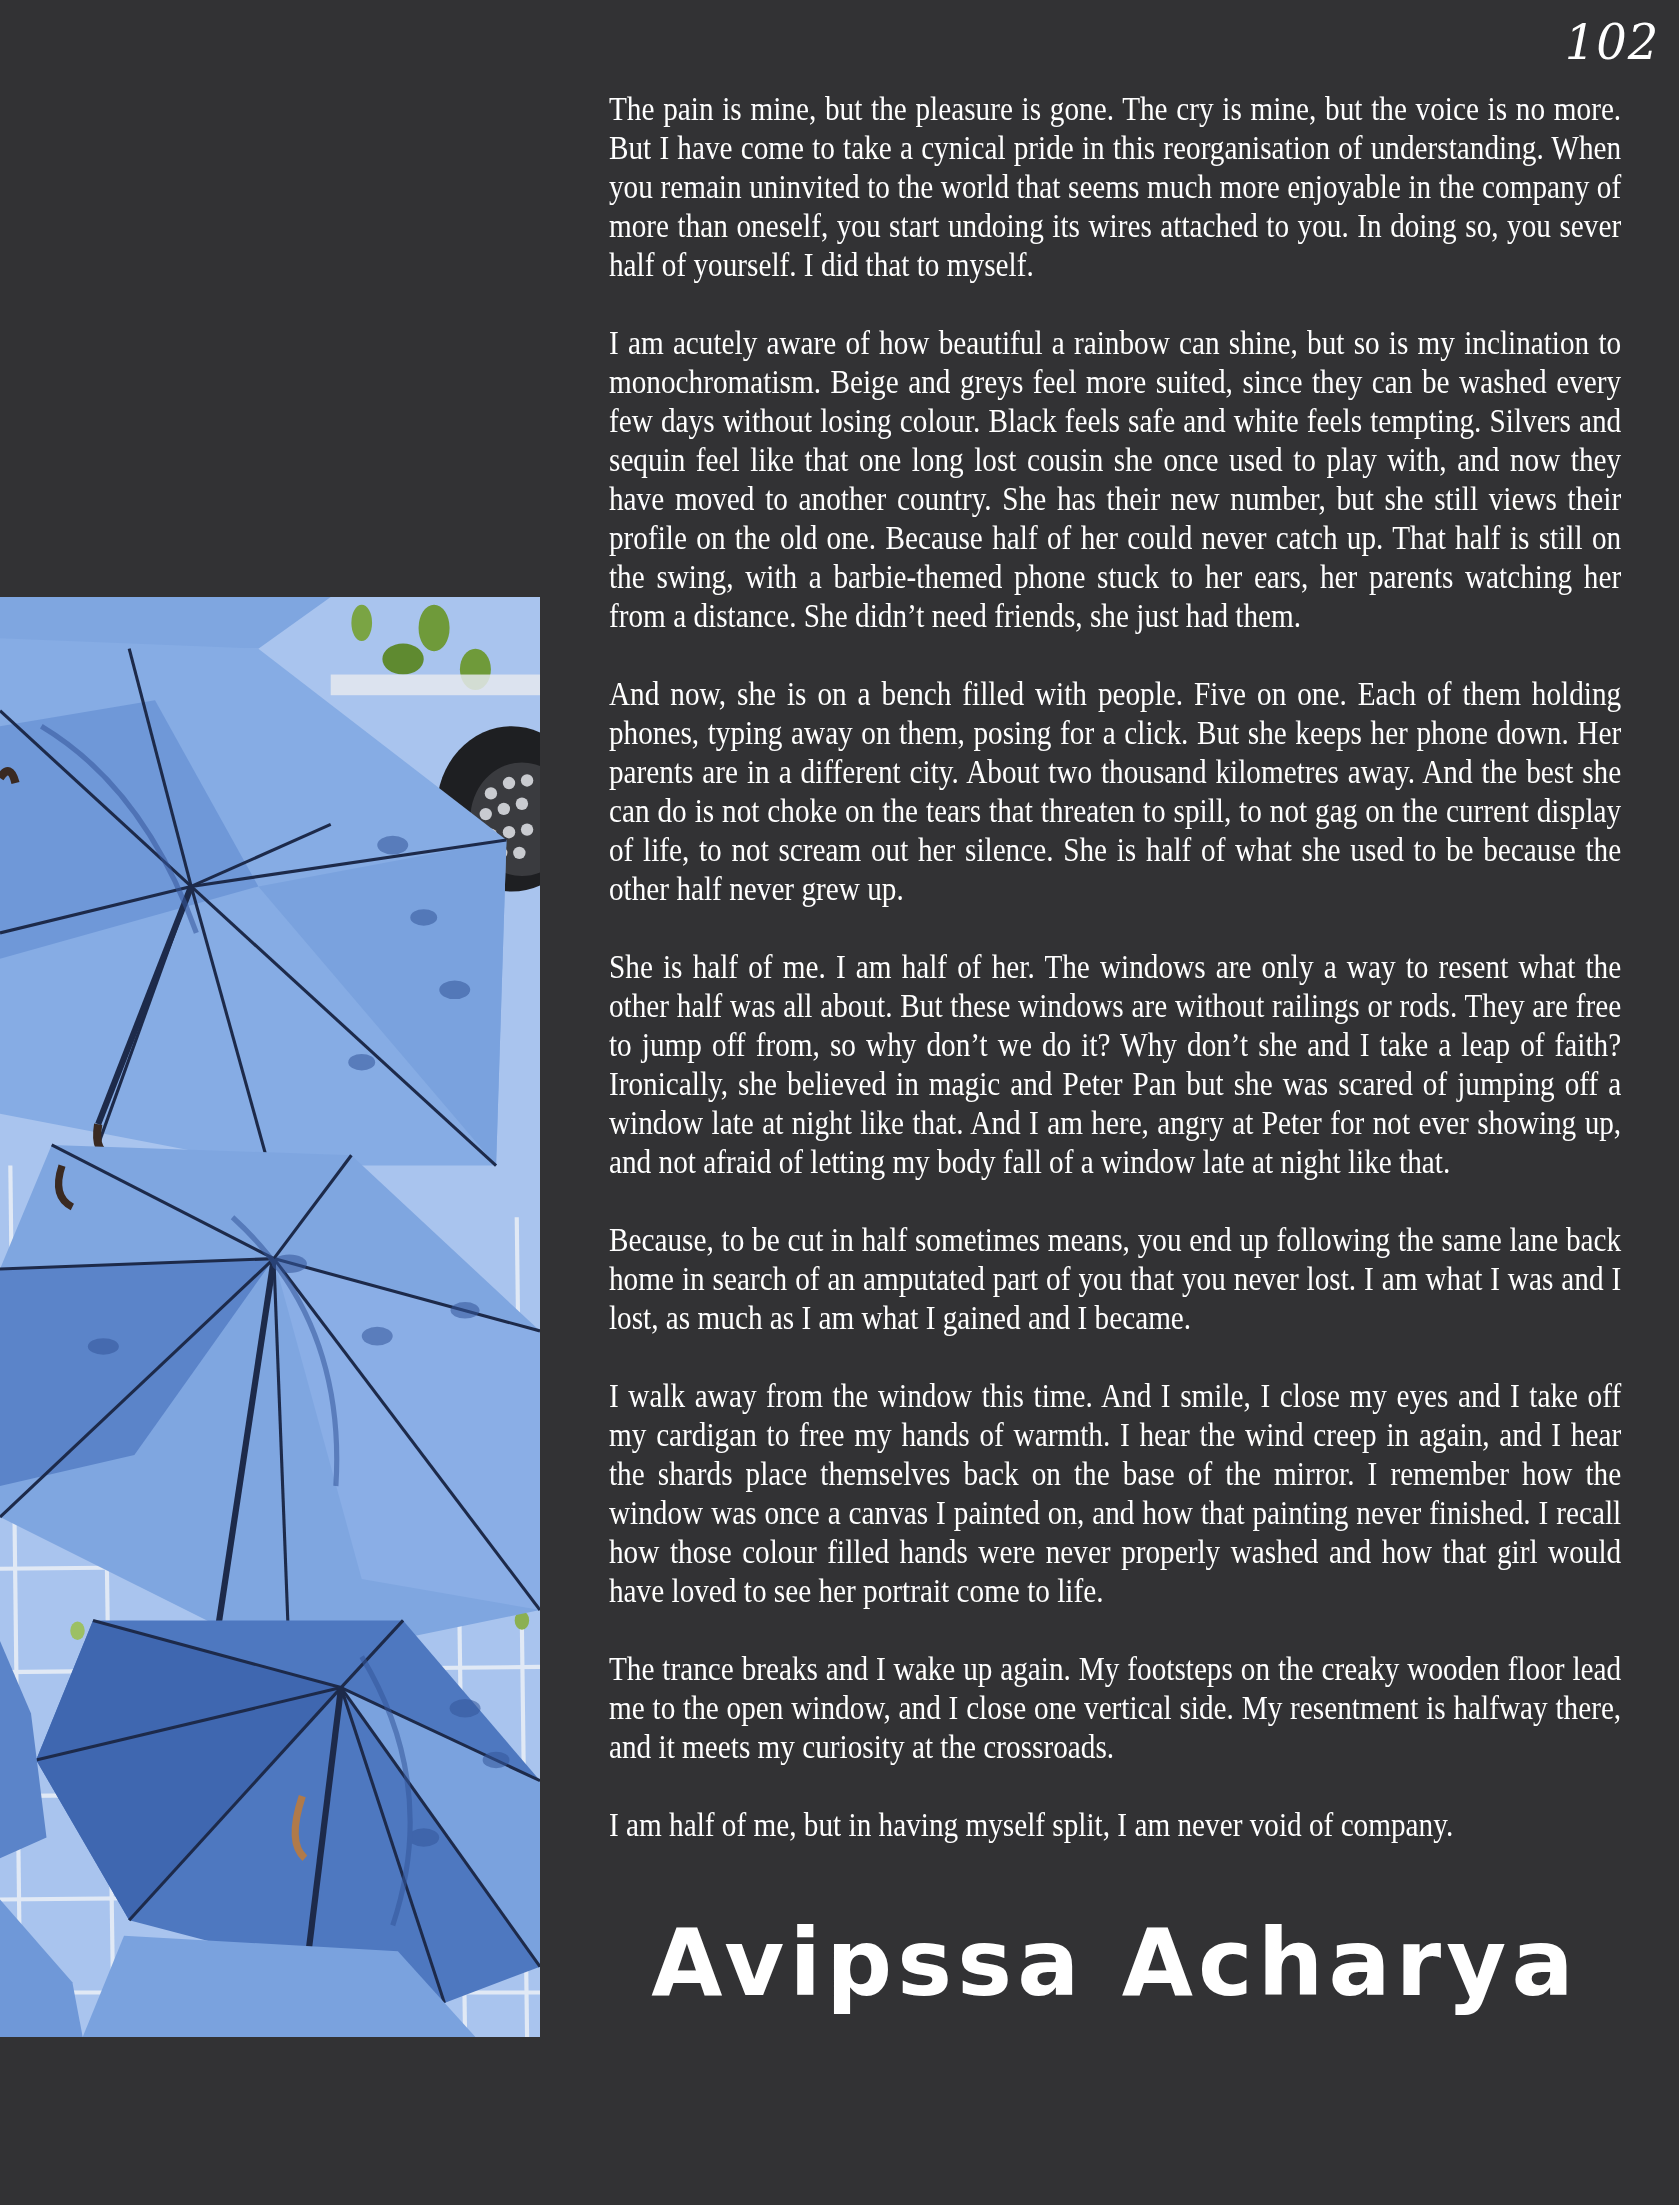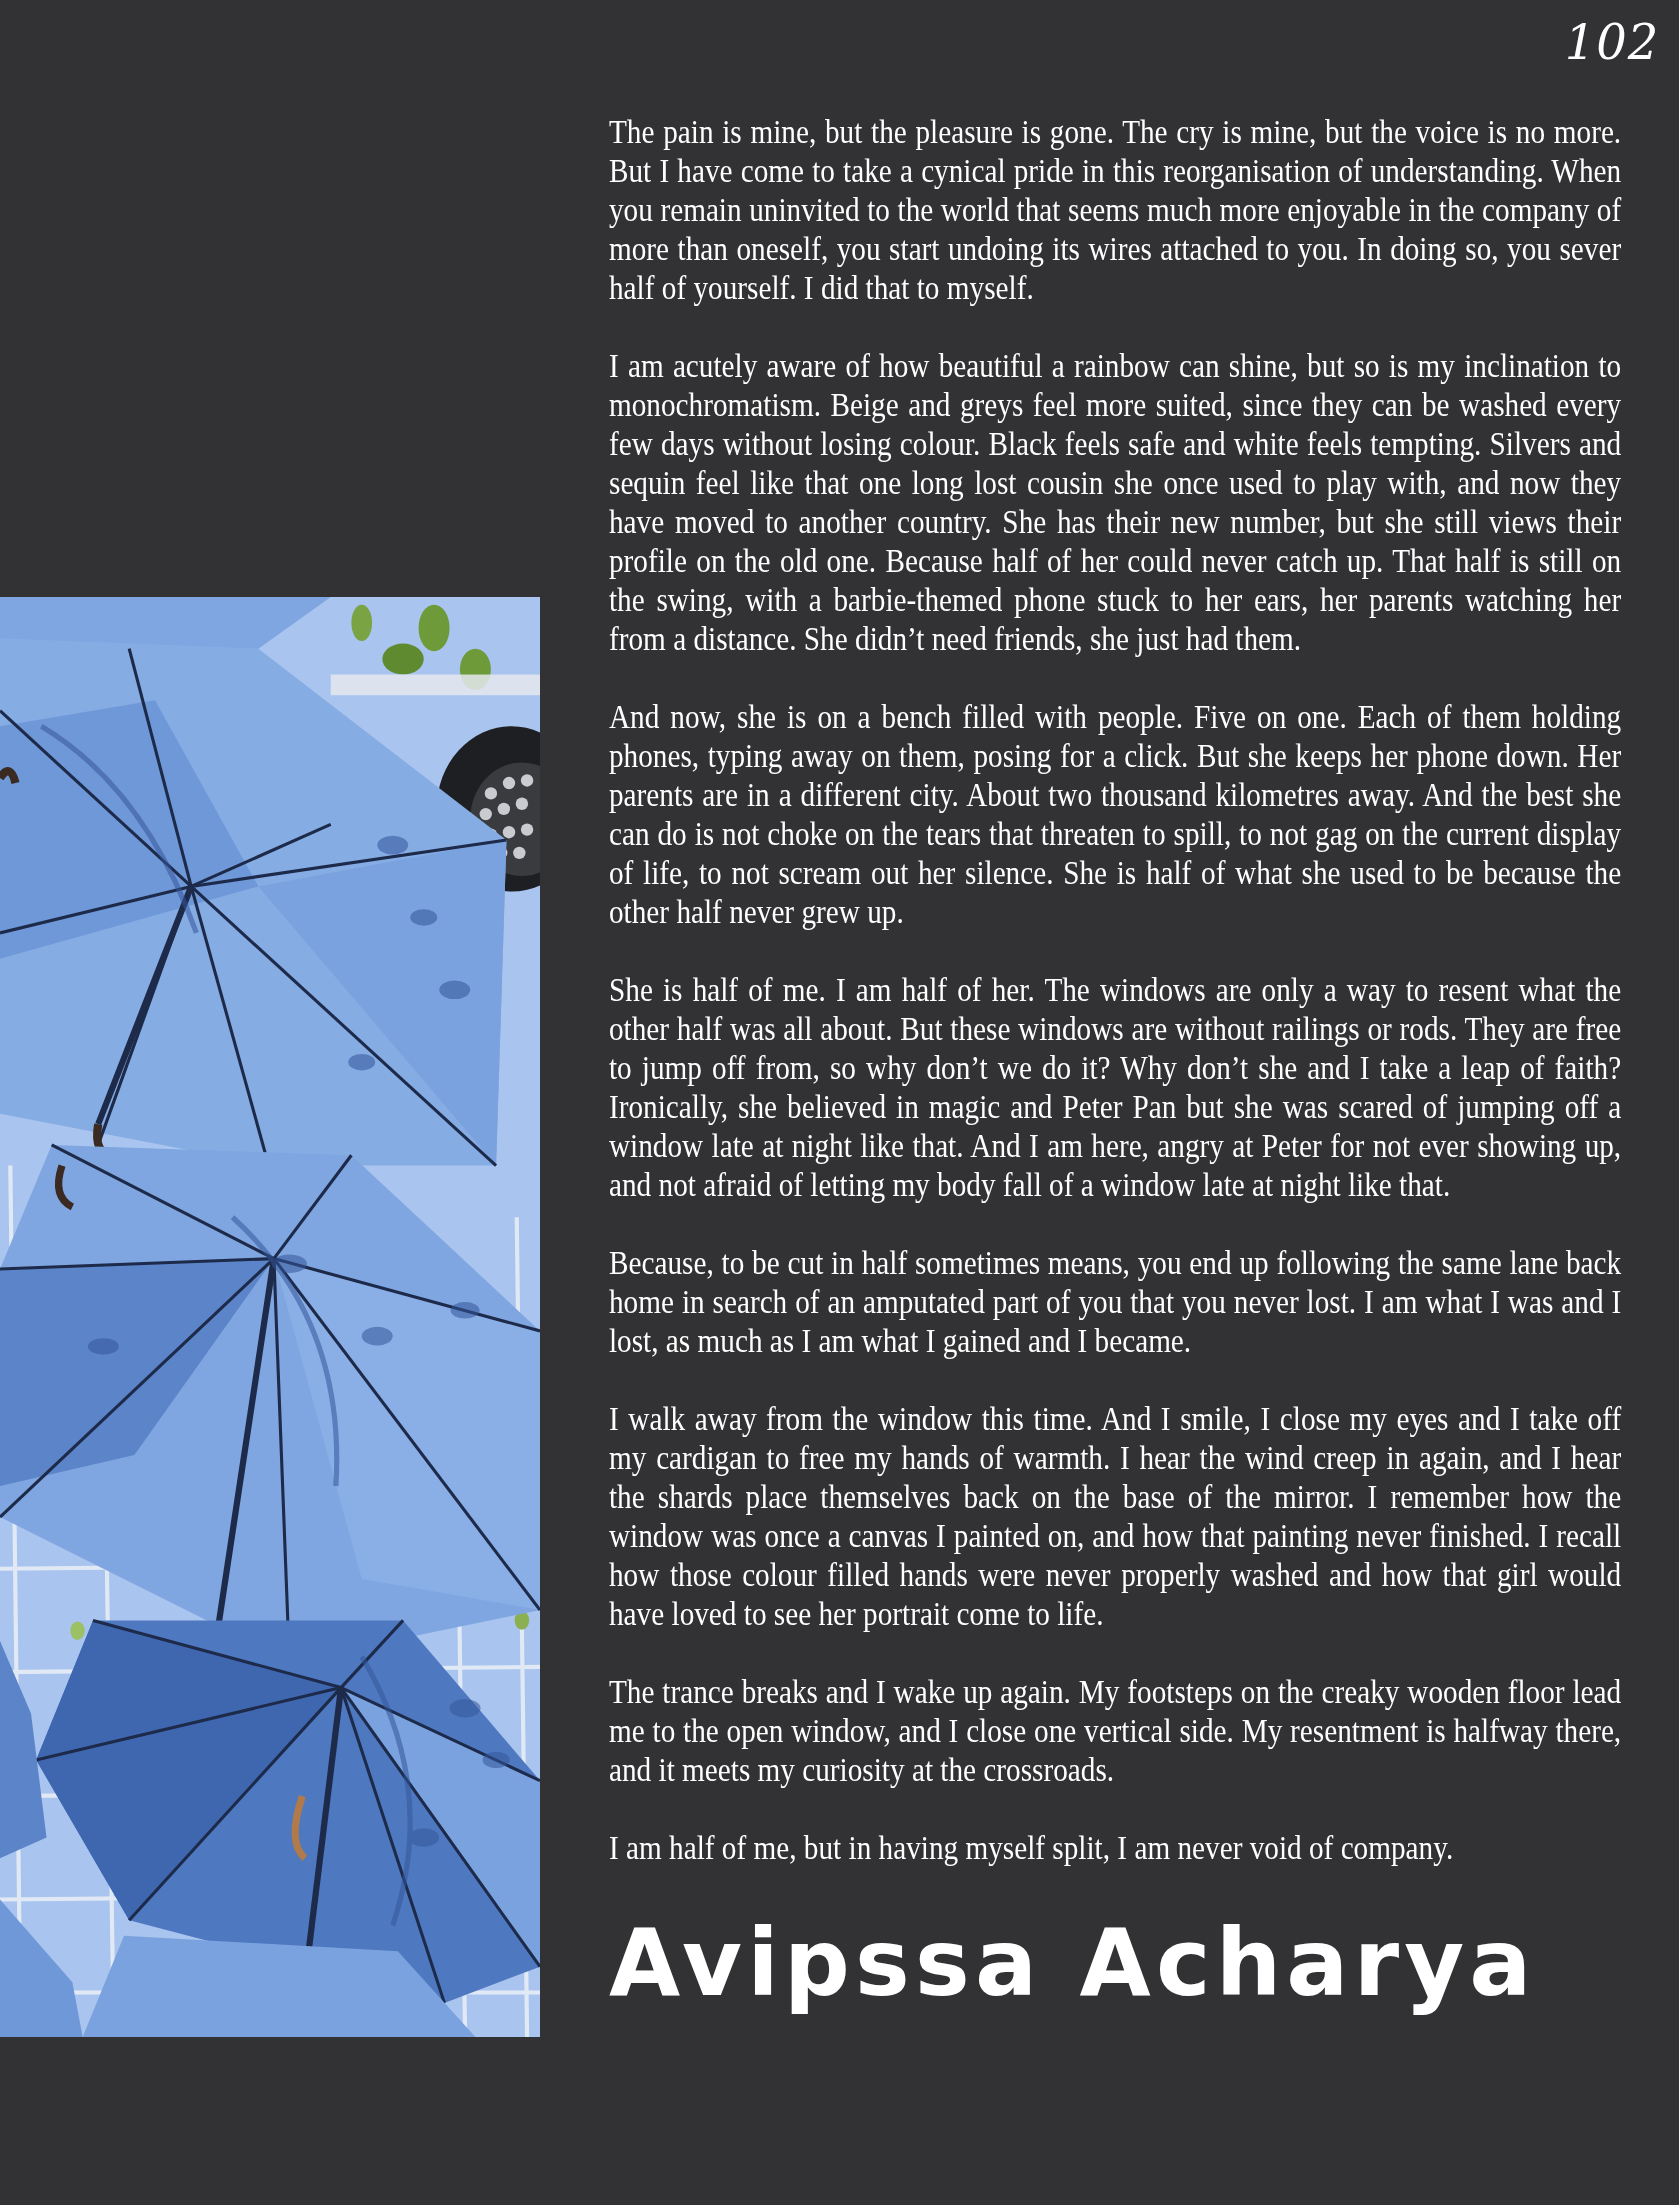--- a/index.html
+++ b/index.html
@@ -28,21 +28,20 @@
   .article {
     position: absolute;
     left: 609px;
     top: 89px;
     width: 1012px;
     font-family: "Liberation Serif", serif;
     font-size: 34px;
     line-height: 39px;
     text-align: justify;
     color: #ffffff;
-    margin-top: 23px;
   }
   .article p {
     margin: 0 0 39px 0;
     transform: scaleX(0.86);
     transform-origin: left top;
     width: 116.3%;
     text-align: justify;
     text-align-last: left;
   }
   .article p:last-child { margin-bottom: 0; }
@@ -56,21 +55,21 @@
     overflow: hidden;
     background: #8fb2e6;
   }
   .photo svg { display: block; width: 100%; height: 100%; }
 
   .author {
     position: absolute;
     left: 609px;
     width: 1012px;
     top: 1918px;
-    text-align: left;
+    text-align: center;
     font-family: "DejaVu Sans", sans-serif;
     font-weight: bold;
     font-size: 92px;
     line-height: 1;
     letter-spacing: 5.2px;
     color: #ffffff;
   }
 </style>
 </head>
 <body>

